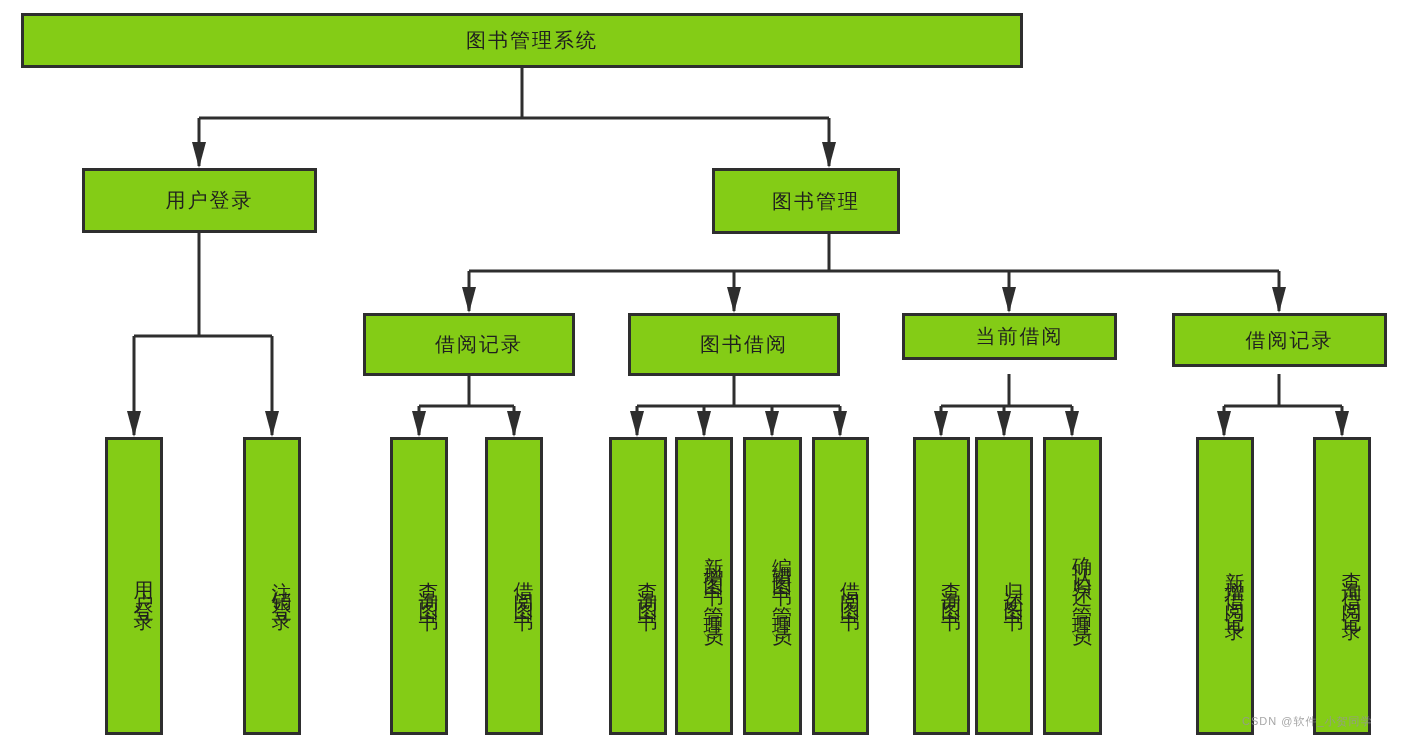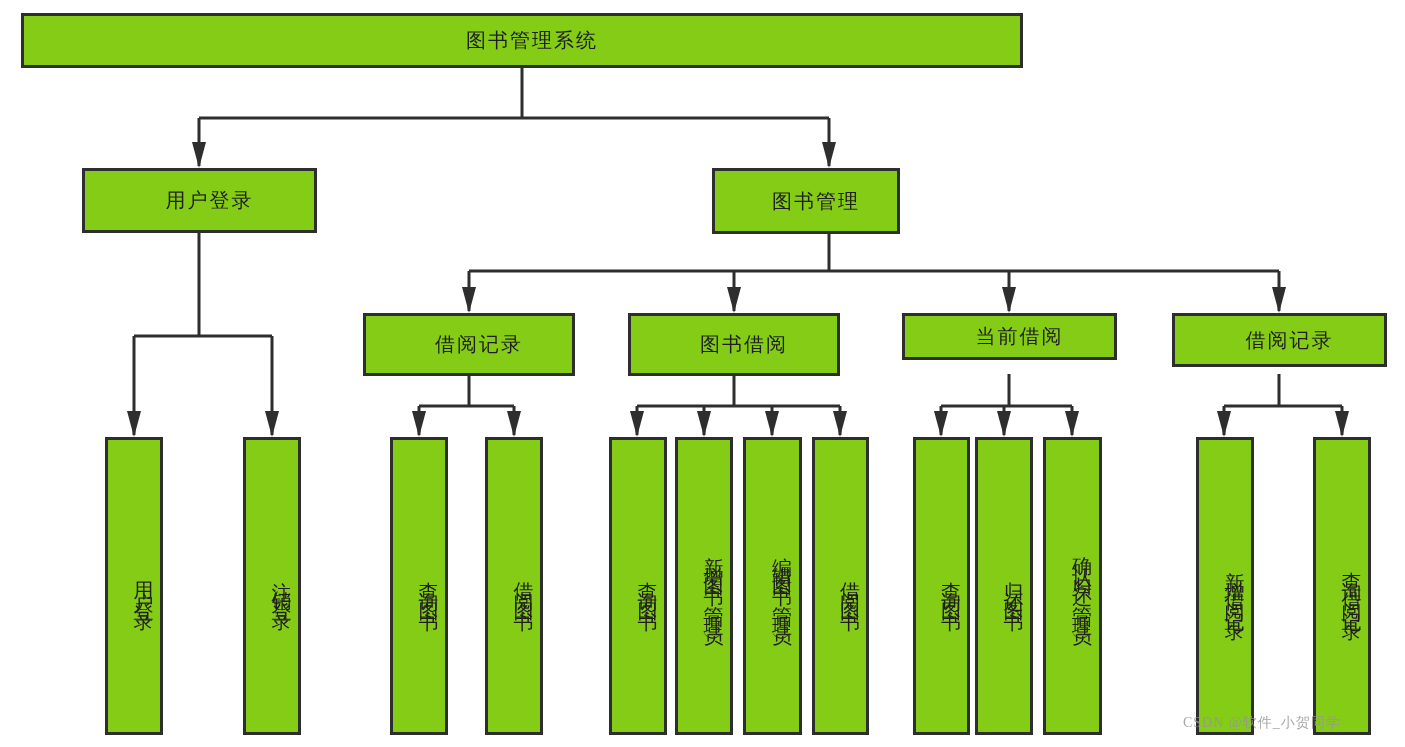--- a/index.html
+++ b/index.html
@@ -39,27 +39,26 @@
   .vbox {
     writing-mode: vertical-rl;
     text-orientation: mixed;
     font-size: 20px;
     letter-spacing: 10px;
     line-height: 1;
     white-space: nowrap;
   }
   #watermark {
     position: absolute;
-    left: 1183px; top: 714px;
+    left: 1242px; top: 714px;
     z-index: 3;
-    font-size: 14px;
+    font-size: 11px;
     color: rgba(150,150,150,0.85);
     letter-spacing: 1px;
     white-space: nowrap;
-    font-family: Liberation Serif, serif;
   }
 </style>
 </head>
 <body>
 
 <div id="stage">
 
   <svg id="connectors" viewBox="0 0 1405 747" xmlns="http://www.w3.org/2000/svg">
     <g stroke="#2e2e2e" stroke-width="3" fill="none">
       <path d="M522 66 V118 M199 118 H829 M199 118 V166 M829 118 V166

